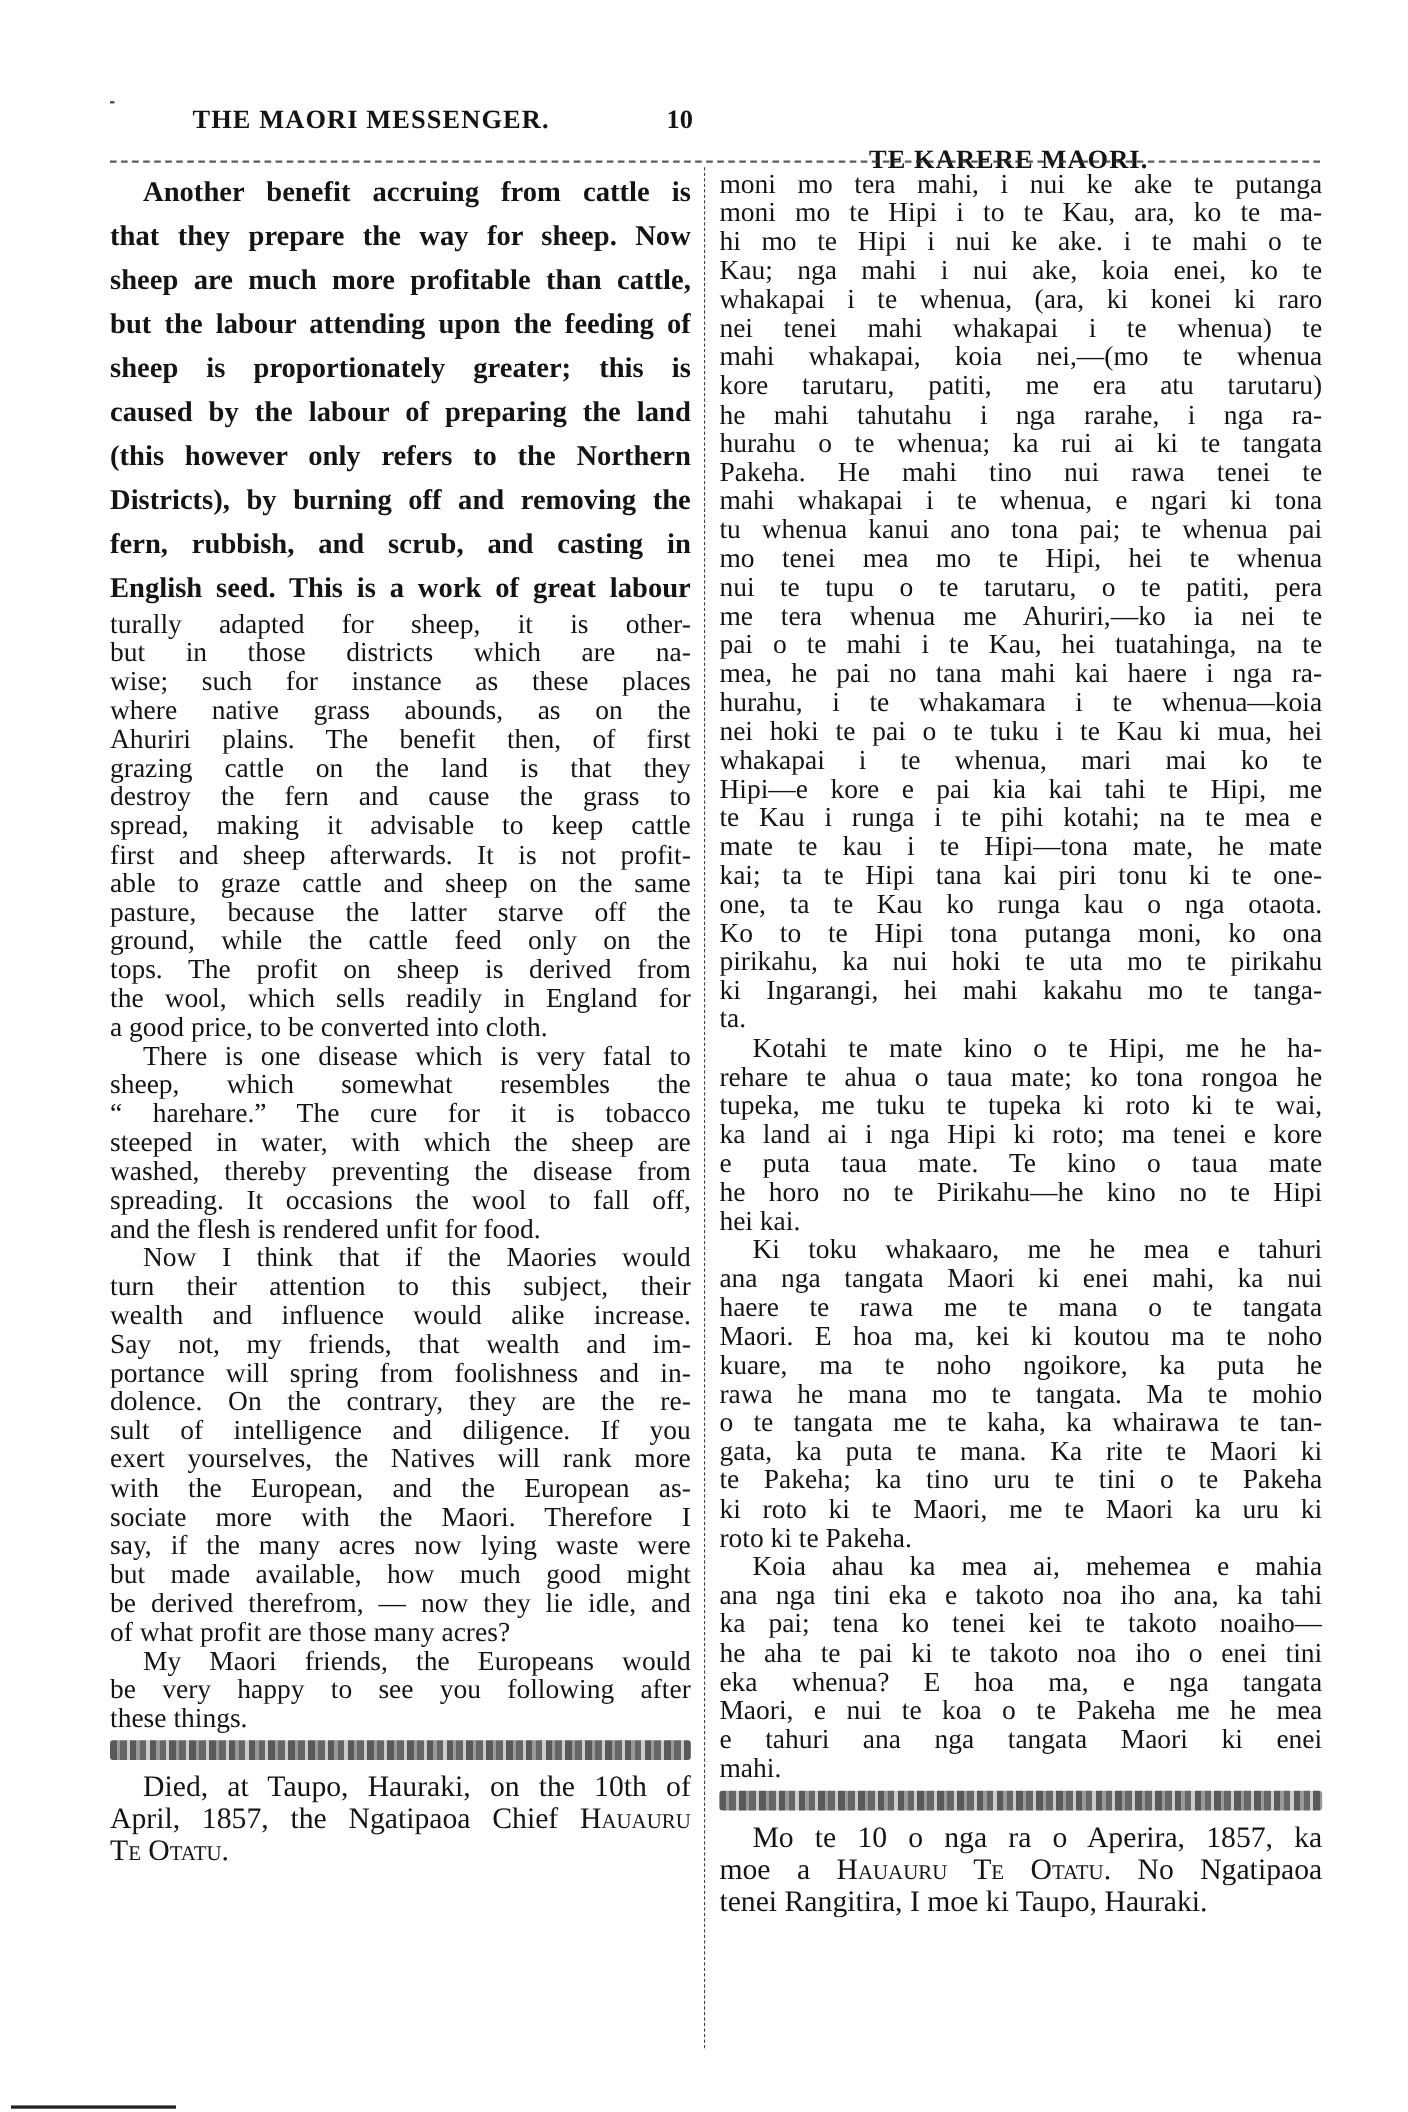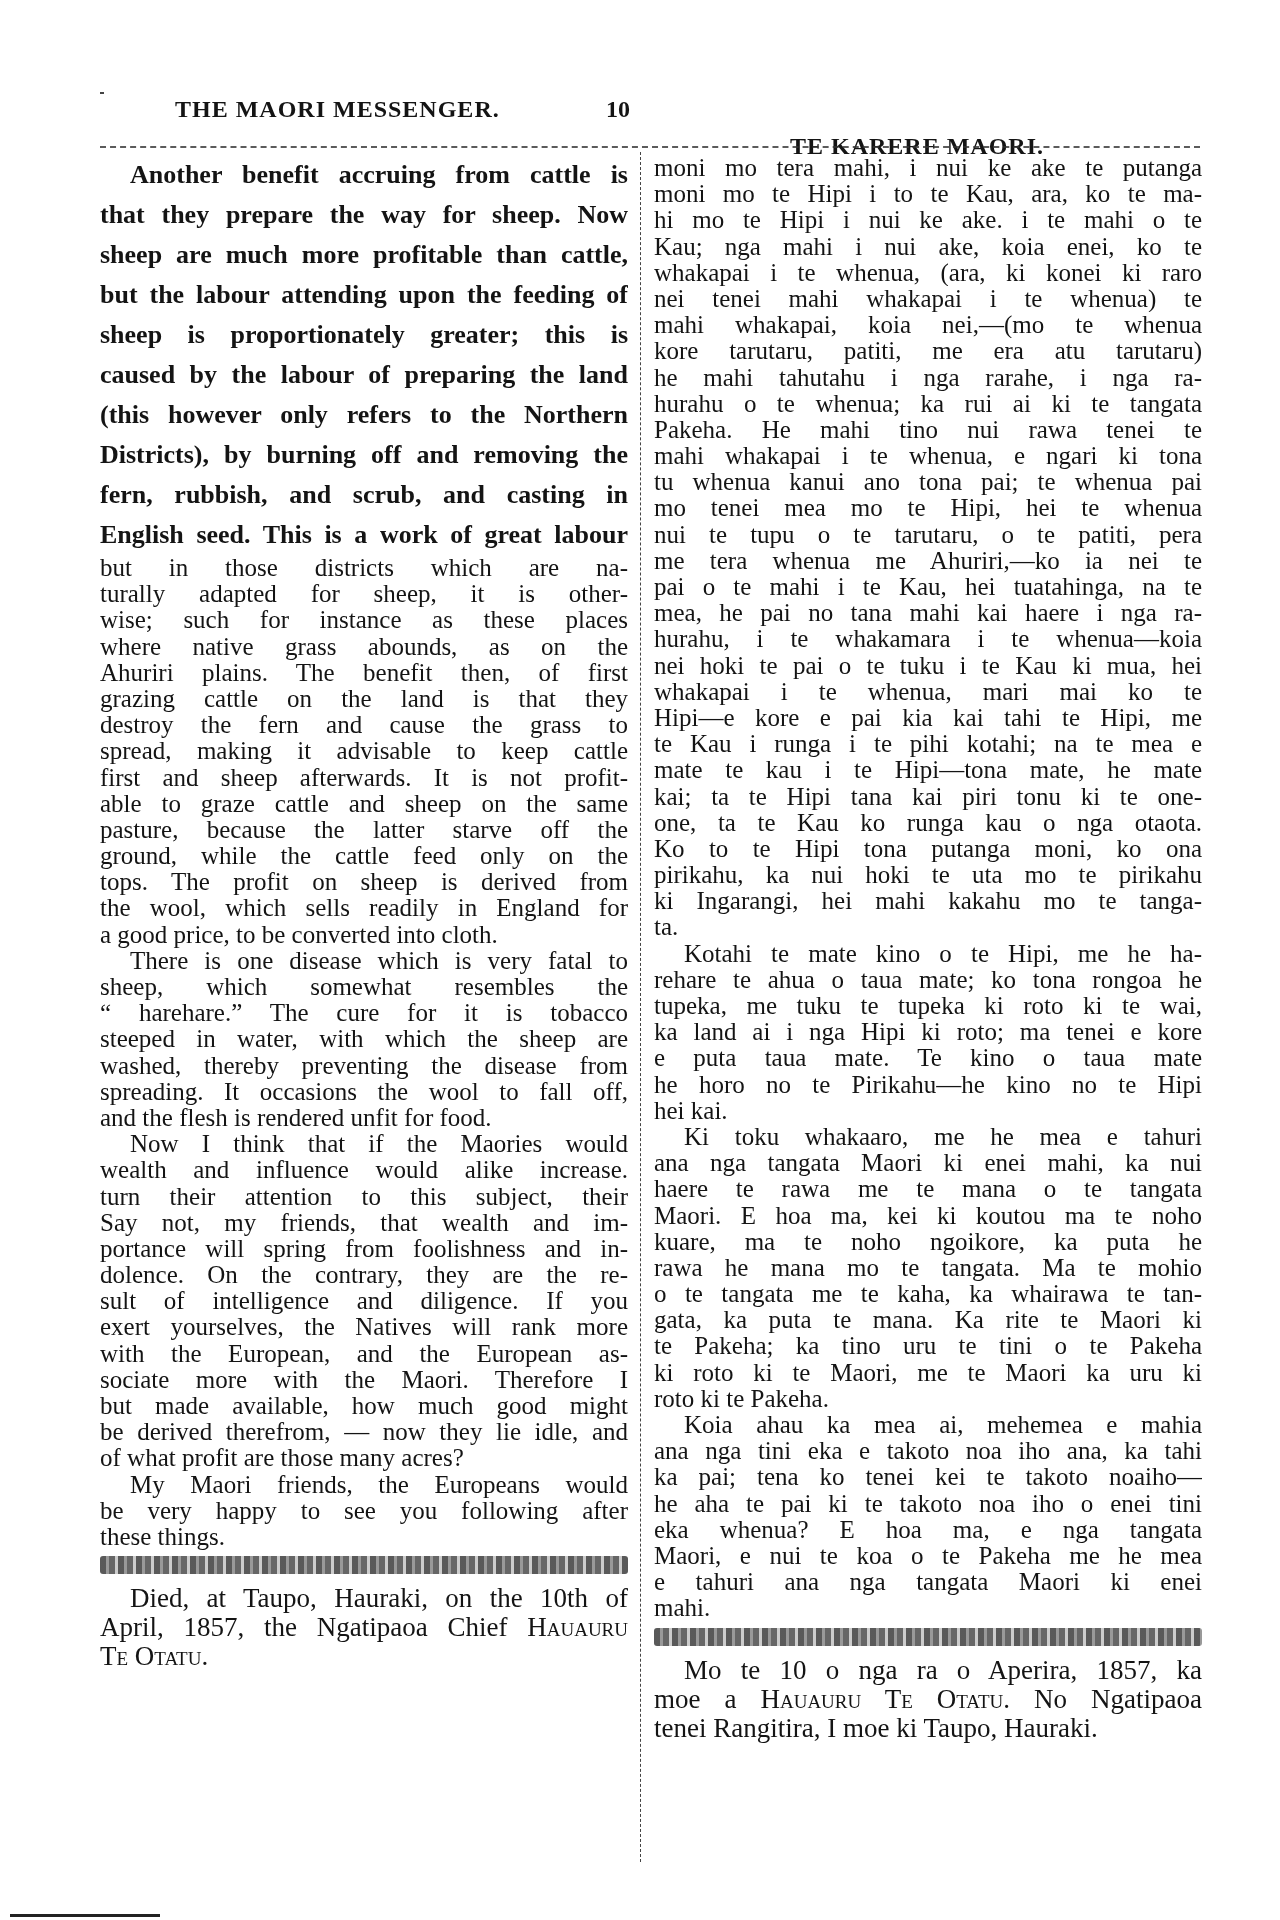--- a/index.html
+++ b/index.html
@@ -49,22 +49,22 @@
     <span class="line">sheep are much more profitable than cattle,</span>
     <span class="line">but the labour attending upon the feeding of</span>
     <span class="line">sheep is proportionately greater; this is</span>
     <span class="line">caused by the labour of preparing the land</span>
     <span class="line">(this however only refers to the Northern</span>
     <span class="line">Districts), by burning off and removing the</span>
     <span class="line">fern, rubbish, and scrub, and casting in</span>
     <span class="line">English seed. This is a work of great labour</span>
   </div>
   <div>
+    <span class="line">turally adapted for sheep, it is other-</span>
     <span class="line">but in those districts which are na-</span>
-    <span class="line">turally adapted for sheep, it is other-</span>
     <span class="line">wise; such for instance as these places</span>
     <span class="line">where native grass abounds, as on the</span>
     <span class="line">Ahuriri plains.  The benefit then, of first</span>
     <span class="line">grazing cattle on the land is that they</span>
     <span class="line">destroy the fern and cause the grass to</span>
     <span class="line">spread, making it advisable to keep cattle</span>
     <span class="line">first and sheep afterwards.  It is not profit-</span>
     <span class="line">able to graze cattle and sheep on the same</span>
     <span class="line">pasture, because the latter starve off the</span>
     <span class="line">ground, while the cattle feed only on the</span>
@@ -76,29 +76,30 @@
     <span class="line indent">There is one disease which is very fatal to</span>
     <span class="line">sheep, which somewhat resembles the</span>
     <span class="line">“ harehare.”  The cure for it is tobacco</span>
     <span class="line">steeped in water, with which the sheep are</span>
     <span class="line">washed, thereby preventing the disease from</span>
     <span class="line">spreading.  It occasions the wool to fall off,</span>
     <span class="line last">and the flesh is rendered unfit for food.</span>
   </div>
   <div>
     <span class="line indent">Now I think that if the Maories would</span>
+    <span class="line">turn their attention to this subject, their</span>
     <span class="line">wealth and influence would alike increase.</span>
-    <span class="line">turn their attention to this subject, their</span>
     <span class="line">Say not, my friends, that wealth and im-</span>
     <span class="line">portance will spring from foolishness and in-</span>
     <span class="line">dolence.  On the contrary, they are the re-</span>
     <span class="line">sult of intelligence and diligence.  If you</span>
     <span class="line">exert yourselves, the Natives will rank more</span>
     <span class="line">with the European, and the European as-</span>
     <span class="line">sociate more with the Maori.  Therefore I</span>
+    <span class="line">say, if the many acres now lying waste were</span>
     <span class="line">but made available, how much good might</span>
     <span class="line">be derived therefrom, — now they lie idle, and</span>
     <span class="line last">of what profit are those many acres?</span>
   </div>
   <div>
     <span class="line indent">My Maori friends, the Europeans would</span>
     <span class="line">be very happy to see you following after</span>
     <span class="line last">these things.</span>
   </div>
   <div class="divider"></div>

